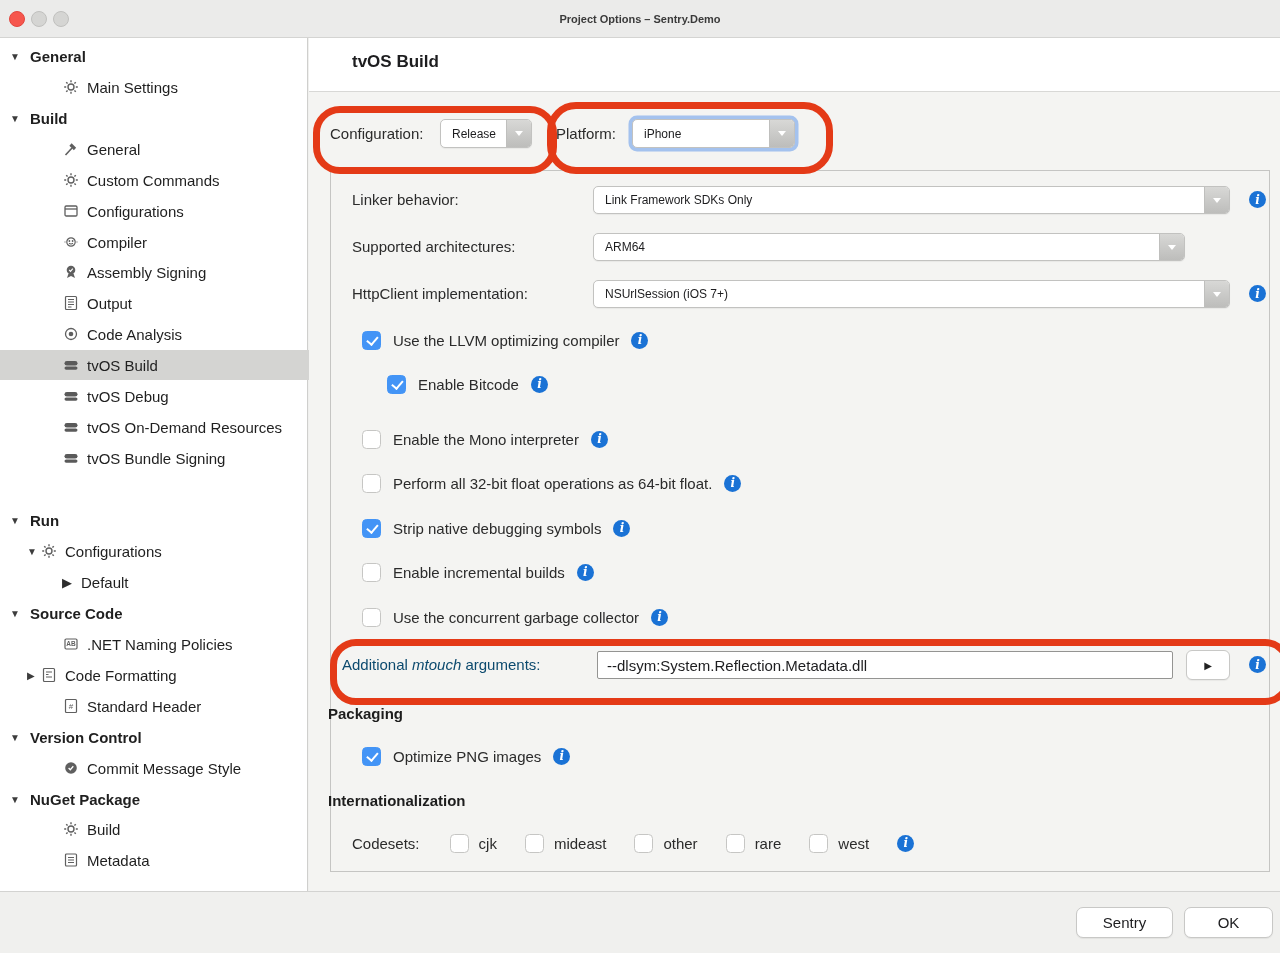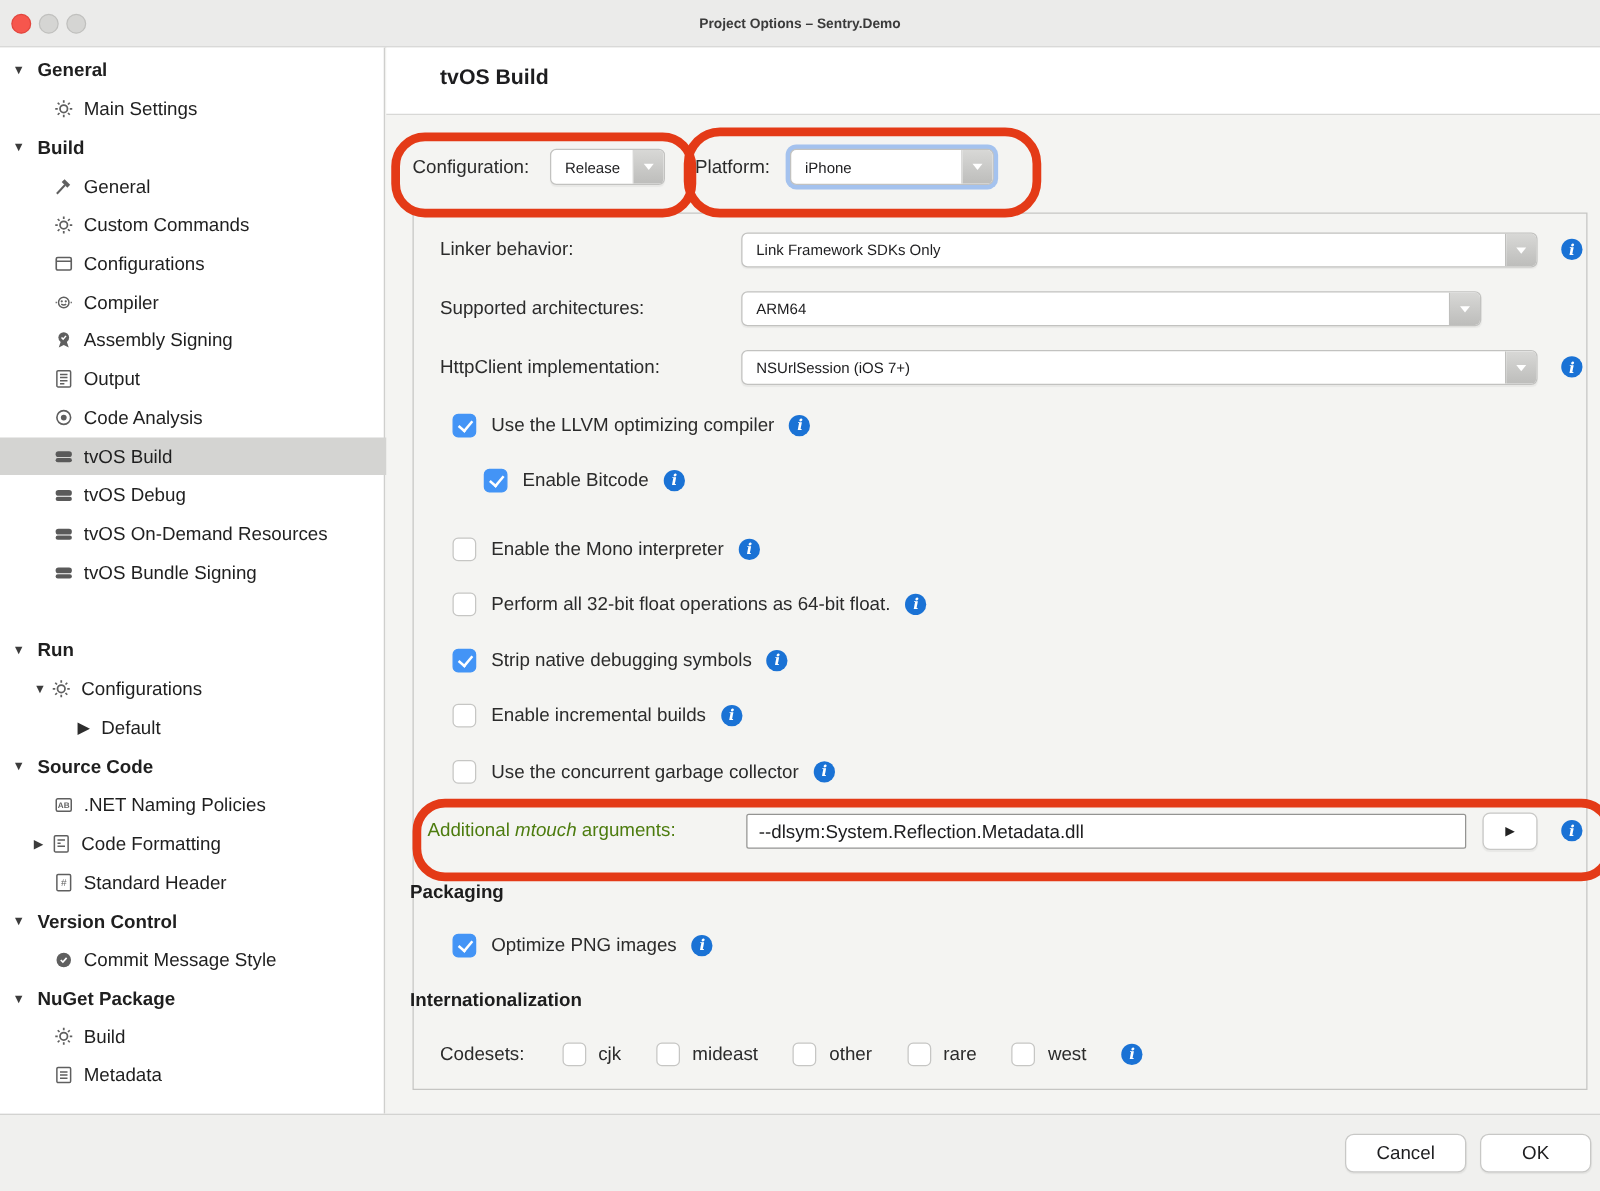--- a/index.html
+++ b/index.html
@@ -12,21 +12,21 @@
   .titlebar{position:absolute;left:0;top:0;width:1280px;height:38px;background:#ebebea;border-bottom:1px solid #d4d4d2;box-sizing:border-box;}
   .titlebar .wtitle{position:absolute;left:0;right:0;top:0;height:38px;line-height:38px;text-align:center;font-weight:bold;font-size:11px;color:#3a3a3a;}
   .tl{position:absolute;top:11px;width:16px;height:16px;border-radius:50%;box-sizing:border-box;}
   .tl.red{left:9px;background:#f6564d;border:1px solid #e2463e;}
   .tl.gray{background:#d5d5d3;border:1px solid #c0c0be;}
   
   .sidebar-bg{position:absolute;left:0;top:38px;width:308px;height:853px;background:#ffffff;border-right:1px solid #cfcfcd;box-sizing:border-box;}
   .srow{position:absolute;left:0;width:307px;height:30px;display:flex;align-items:center;font-size:15px;color:#1f1f1f;}
   .srow.selected{background:#d4d4d2;}
   .srow.lv0{padding-left:10px;font-weight:bold;}
-  .srow.lv1{padding-left:42px;}
+  .srow.lv1{padding-left:62px;}
   .srow.lv1t{padding-left:27px;}
   .srow.lv2{padding-left:62px;}
   .tri{font-size:10px;color:#3c3c3c;width:13px;flex:0 0 13px;}
   .sicon{width:17px;height:17px;flex:0 0 17px;margin-right:8px;display:flex;align-items:center;justify-content:center;}
   .sicon svg{display:block;}
   .srow.lv0 .slabel{margin-left:7px;}
   .playglyph{font-size:13px;color:#2d2d2d;margin-right:9px;}
   
   .main-header{position:absolute;left:309px;top:38px;width:971px;height:54px;background:#ffffff;border-bottom:1px solid #d8d8d6;box-sizing:border-box;}
   .page-title{position:absolute;left:43px;top:14px;font-size:17px;font-weight:bold;color:#1d1d1f;}
@@ -46,21 +46,21 @@
   
   .cbrow{position:absolute;height:30px;display:flex;align-items:center;gap:12px;font-size:15px;color:#2b2b2b;white-space:nowrap;}
   .cb{width:19px;height:19px;border-radius:4.5px;background:#fff;border:1.5px solid #c6c6c4;box-sizing:border-box;position:relative;flex:0 0 19px;}
   .cb.checked{background:#4394f6;border-color:#4394f6;}
   .cb.checked::after{content:"";position:absolute;left:6px;top:2.5px;width:4.5px;height:9px;border:solid #fff;border-width:0 2.2px 2.2px 0;transform:rotate(40deg);}
   .csgroup{display:flex;align-items:center;gap:10px;}
   .codesets{gap:0;}
   .codesets .cslabel{margin-right:30px;}
   .codesets .csgroup{margin-right:28px;}
   
-  .mtlabel{position:absolute;font-size:15px;color:#4d7c0f;line-height:22px;white-space:pre;}
+  .mtlabel{position:absolute;font-size:15px;color:#0c4a6e;line-height:22px;white-space:pre;}
   .mtlabel em{font-style:italic;}
   .txtinput{position:absolute;height:28px;background:#fff;border:1px solid #949492;border-radius:2px;box-sizing:border-box;font-family:"Liberation Sans","DejaVu Sans",sans-serif;font-size:15px;color:#1d1d1f;padding:0 9px;outline:none;}
   .playbtn{position:absolute;width:44px;height:30px;background:#fff;border:1px solid #c8c8c6;border-radius:6px;box-sizing:border-box;display:flex;align-items:center;justify-content:center;box-shadow:0 1px 1px rgba(0,0,0,.05);}
   .playbtn span{font-size:10px;color:#222;}
   
   .oval{position:absolute;border:7px solid #e43a17;border-radius:30px;pointer-events:none;z-index:6;}
   
   .footer{position:absolute;left:0;top:891px;width:1280px;height:62px;background:#f0f0ee;border-top:1px solid #d3d3d1;box-sizing:border-box;}
   .btn{position:absolute;top:15px;height:31px;background:#ffffff;border:1px solid #c8c8c6;border-radius:7px;box-sizing:border-box;font-size:15px;color:#1d1d1f;display:flex;align-items:center;justify-content:center;box-shadow:0 1px 1px rgba(0,0,0,.06);}
 </style>
@@ -416,17 +416,17 @@
         <span>west</span>
       </span>
     <span class="info inline">i</span>
   </div>
 
   <div class="oval" style="left:313px;top:106px;width:230px;height:54px;border-radius:27px"></div>
   <div class="oval" style="left:547px;top:102px;width:272px;height:58px;border-radius:29px"></div>
   <div class="oval" style="left:330px;top:639px;width:947px;height:52px;border-radius:26px"></div>
 
   <div class="footer">
-    <div class="btn" style="left:1076px;width:97px">Cancel</div>
+    <div class="btn" style="left:1076px;width:97px">Sentry</div>
     <div class="btn" style="left:1184px;width:89px">OK</div>
   </div>
 
 </div>
 
 </body></html>

